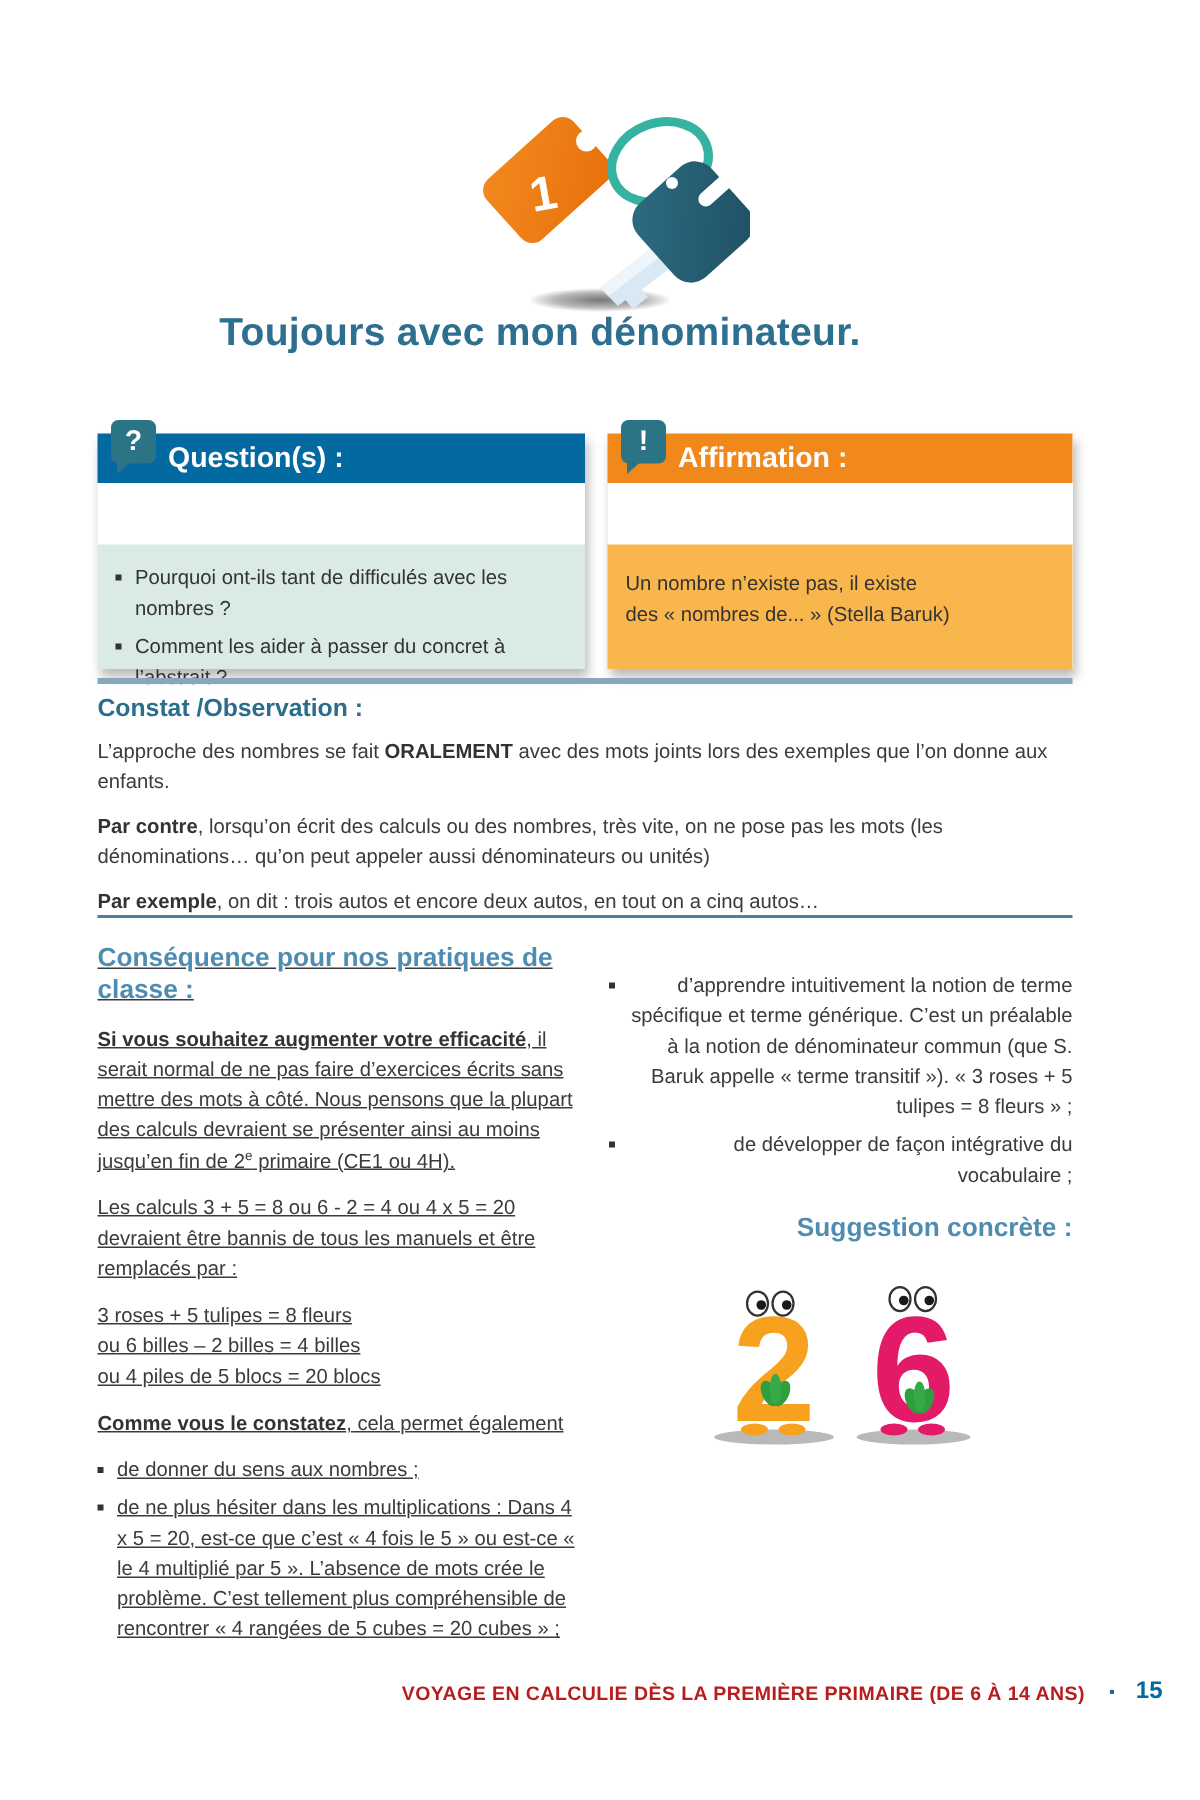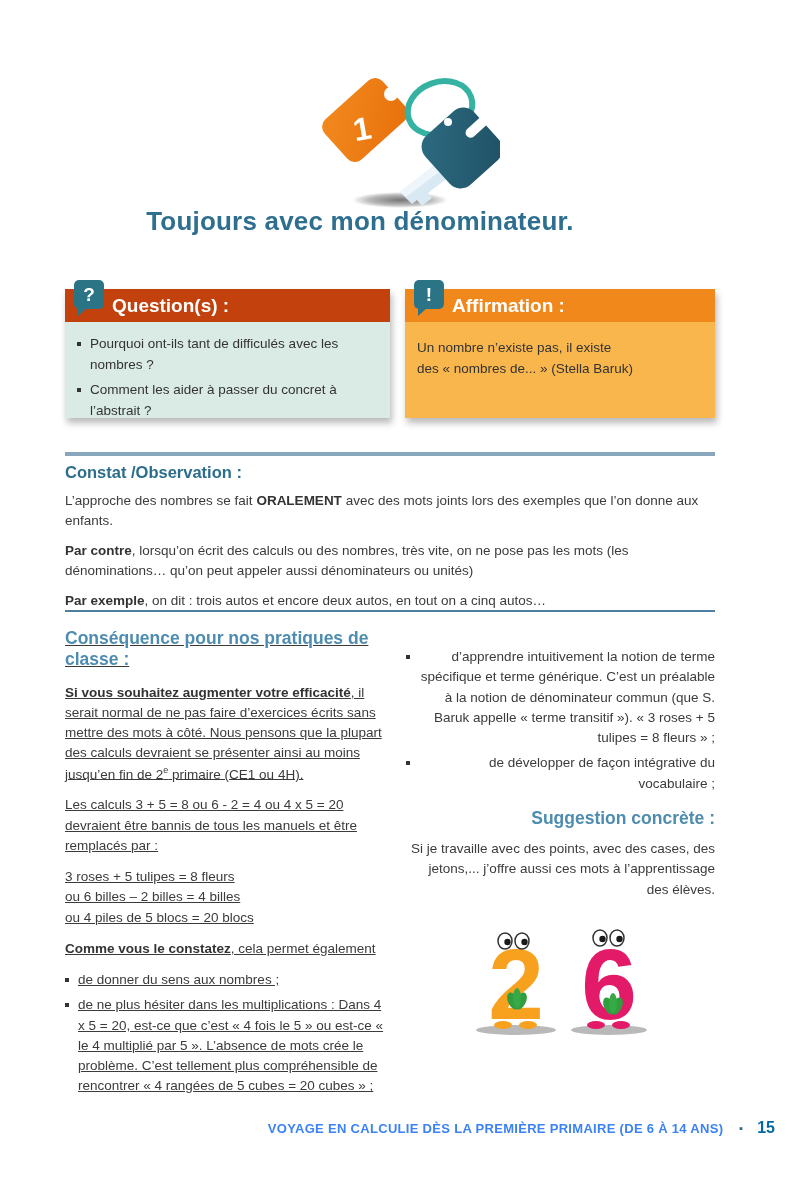--- a/index.html
+++ b/index.html
@@ -19,25 +19,25 @@
 
   
   .boxes-row { position:absolute; top:289px; left:65px; width:650px; display:flex; gap:15px; }
   .info-box { position:relative; box-shadow:2px 5px 7px rgba(0,0,0,0.28); }
   .q-box { width:325px; }
   .a-box { width:310px; }
   .box-header {
     height:33px; display:flex; align-items:center; padding-left:47px;
     box-sizing:border-box; color:#ffffff; font-weight:bold; font-size:19px;
   }
-  .q-box .box-header { background:#c2410c;text-align:center; }
+  .q-box .box-header { background:#0369a1;text-align:center; }
   .a-box .box-header { background:#f1881b; }
   .box-body {
-    height:96px; box-sizing:border-box; padding:12px 12px 8px 12px;
-    font-size:13.5px; line-height:1.55; color:#333333;
+    height:83px; box-sizing:border-box; padding:12px 12px 8px 12px;
+    font-size:13.5px; line-height:1.55; color:#333333;margin-top:41px;
   }
   .q-box .box-body { background:#d9ebe4; }
   .a-box .box-body { background:#f8b64c; padding-top:16px; white-space:pre-line; }
   .bubble-icon {
     position:absolute; top:-9px; left:9px; width:30px; height:29px;
     background:#2b7486; border-radius:5px; color:#ffffff; font-weight:bold;
     font-size:19px; display:flex; align-items:center; justify-content:center; z-index:2;
   }
   .bubble-icon::after {
     content:""; position:absolute; left:4px; bottom:-7px;
@@ -71,21 +71,21 @@
   .cols-list li::before {
     content:""; position:absolute; left:0; top:8px; width:4px; height:4px; background:#333333;
   }
   sup.e { font-size:9px; vertical-align:super; }
 
   
   .chars-illo { display:block; margin:8px auto 0 auto; width:200px; height:130px; }
 
   
   .footer { position:absolute; top:1119px; right:25px; display:flex; align-items:center; }
-  .footer-text { font-size:13px; font-weight:bold; color:#3b82f6; letter-spacing:0.3px; }
+  .footer-text { font-size:13px; font-weight:bold; color:#b91c1c; letter-spacing:0.3px; }
   .footer-dot { font-size:11px; color:#2c6583; margin:0 14px 0 16px; }
   .footer-num { font-size:16px; font-weight:bold; color:#0369a1; }
 
   svg text { font-family:"Liberation Sans", sans-serif; }
 </style>
 </head>
 <body>
 
 <div class="page">
 
@@ -177,21 +177,20 @@
         <li>de ne plus hésiter dans les multiplications : Dans 4 x 5 = 20, est-ce que c’est « 4 fois le 5 » ou est-ce « le 4 multiplié par 5 ». L’absence de mots crée le problème. C’est tellement plus compréhensible de rencontrer « 4 rangées de 5 cubes = 20 cubes » ;</li>
       </ul>
     </div>
 
     <div class="col-right">
       <ul class="cols-list">
         <li>d’apprendre intuitivement la notion de terme spécifique et terme générique. C’est un préalable à la notion de dénominateur commun (que S. Baruk appelle « terme transitif »). « 3 roses + 5 tulipes = 8 fleurs » ;</li>
         <li>de développer de façon intégrative du vocabulaire ;</li>
       </ul>
       <div class="col-heading">Suggestion concrète :</div>
-      <p class="body">Si je travaille avec des points, avec des cases, des jetons,... j’offre aussi ces mots à l’apprentissage des élèves.</p>
 
       <svg class="chars-illo" viewBox="0 0 200 130" aria-hidden="true">
         <ellipse cx="55" cy="119" rx="40" ry="5" fill="#8a8a8a" opacity="0.6"></ellipse>
         <ellipse cx="148" cy="119" rx="38" ry="5" fill="#8a8a8a" opacity="0.6"></ellipse>
 
         <ellipse cx="42" cy="114" rx="9" ry="4" fill="#f7a11e"></ellipse>
         <ellipse cx="67" cy="114" rx="9" ry="4" fill="#f7a11e"></ellipse>
         <text x="55" y="108" text-anchor="middle" font-size="100" font-weight="bold" fill="#f7a11e">2</text>
         <ellipse cx="44" cy="30" rx="7" ry="8" fill="#ffffff" stroke="#333333" stroke-width="1.5"></ellipse>
         <ellipse cx="61" cy="30" rx="7" ry="8" fill="#ffffff" stroke="#333333" stroke-width="1.5"></ellipse>

